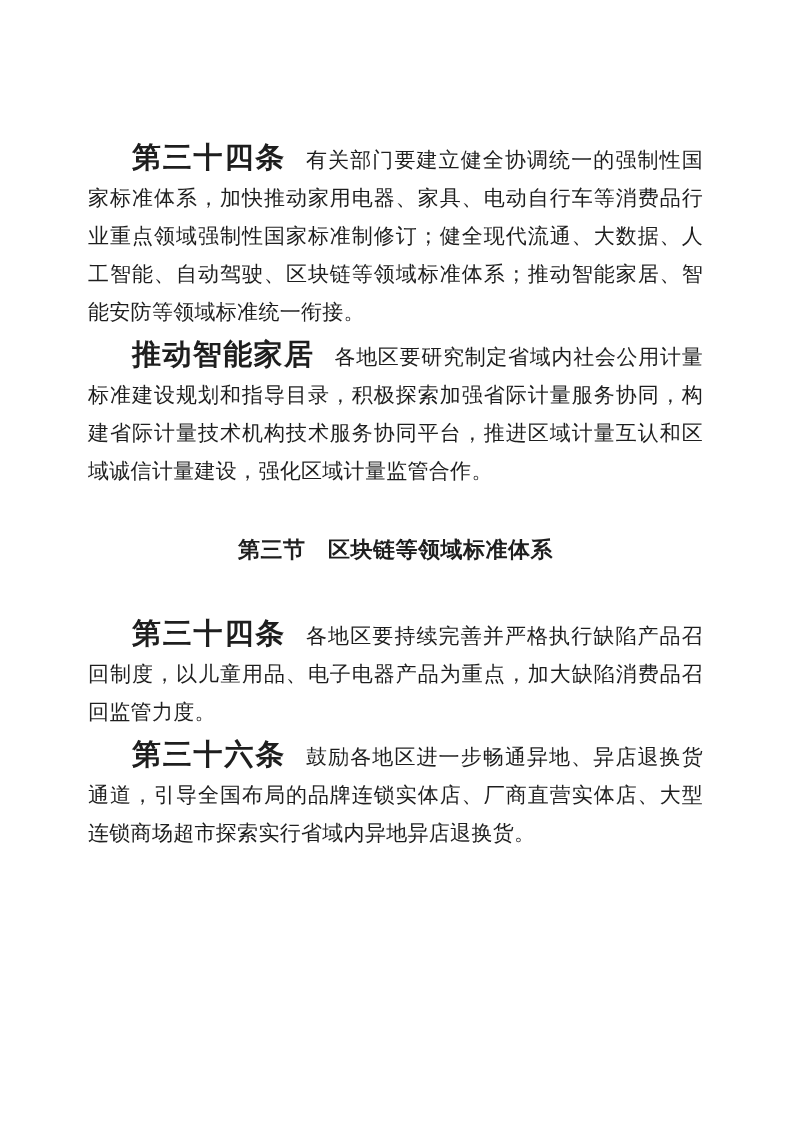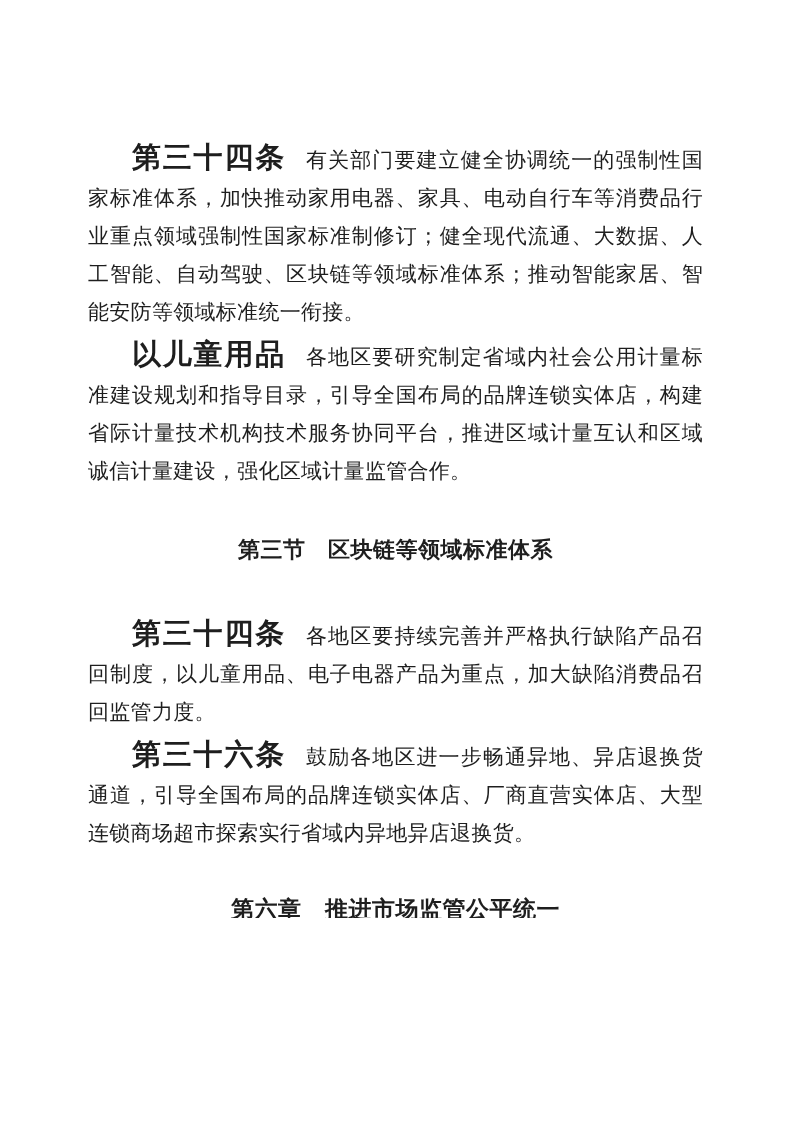--- a/index.html
+++ b/index.html
@@ -57,24 +57,23 @@
     margin: 0;
   }
 </style>
 </head>
 <body>
 
 <div class="page">
 
   <p class="article"><span class="art-num">第三十四条</span><span class="art-body">有关部门要建立健全协调统一的强制性国家标准体系，加快推动家用电器、家具、电动自行车等消费品行业重点领域强制性国家标准制修订；健全现代流通、大数据、人工智能、自动驾驶、区块链等领域标准体系；推动智能家居、智能安防等领域标准统一衔接。</span></p>
 
-  <p class="article"><span class="art-num">以儿童用品</span><span class="art-body">各地区要研究制定省域内社会公用计量标准建设规划和指导目录，引导全国布局的品牌连锁实体店，构建省际计量技术机构技术服务协同平台，推进区域计量互认和区域诚信计量建设，强化区域计量监管合作。</span></p>
+  <p class="article"><span class="art-num">推动智能家居</span><span class="art-body">各地区要研究制定省域内社会公用计量标准建设规划和指导目录，积极探索加强省际计量服务协同，构建省际计量技术机构技术服务协同平台，推进区域计量互认和区域诚信计量建设，强化区域计量监管合作。</span></p>
 
   <h2 class="heading-section">第三节　区块链等领域标准体系</h2>
 
   <p class="article"><span class="art-num">第三十四条</span><span class="art-body">各地区要持续完善并严格执行缺陷产品召回制度，以儿童用品、电子电器产品为重点，加大缺陷消费品召回监管力度。</span></p>
 
   <p class="article"><span class="art-num">第三十六条</span><span class="art-body">鼓励各地区进一步畅通异地、异店退换货通道，引导全国布局的品牌连锁实体店、厂商直营实体店、大型连锁商场超市探索实行省域内异地异店退换货。</span></p>
 
-  <h1 class="heading-chapter">第六章　推进市场监管公平统一</h1>
 
 
 </div>
 
 </body></html>

